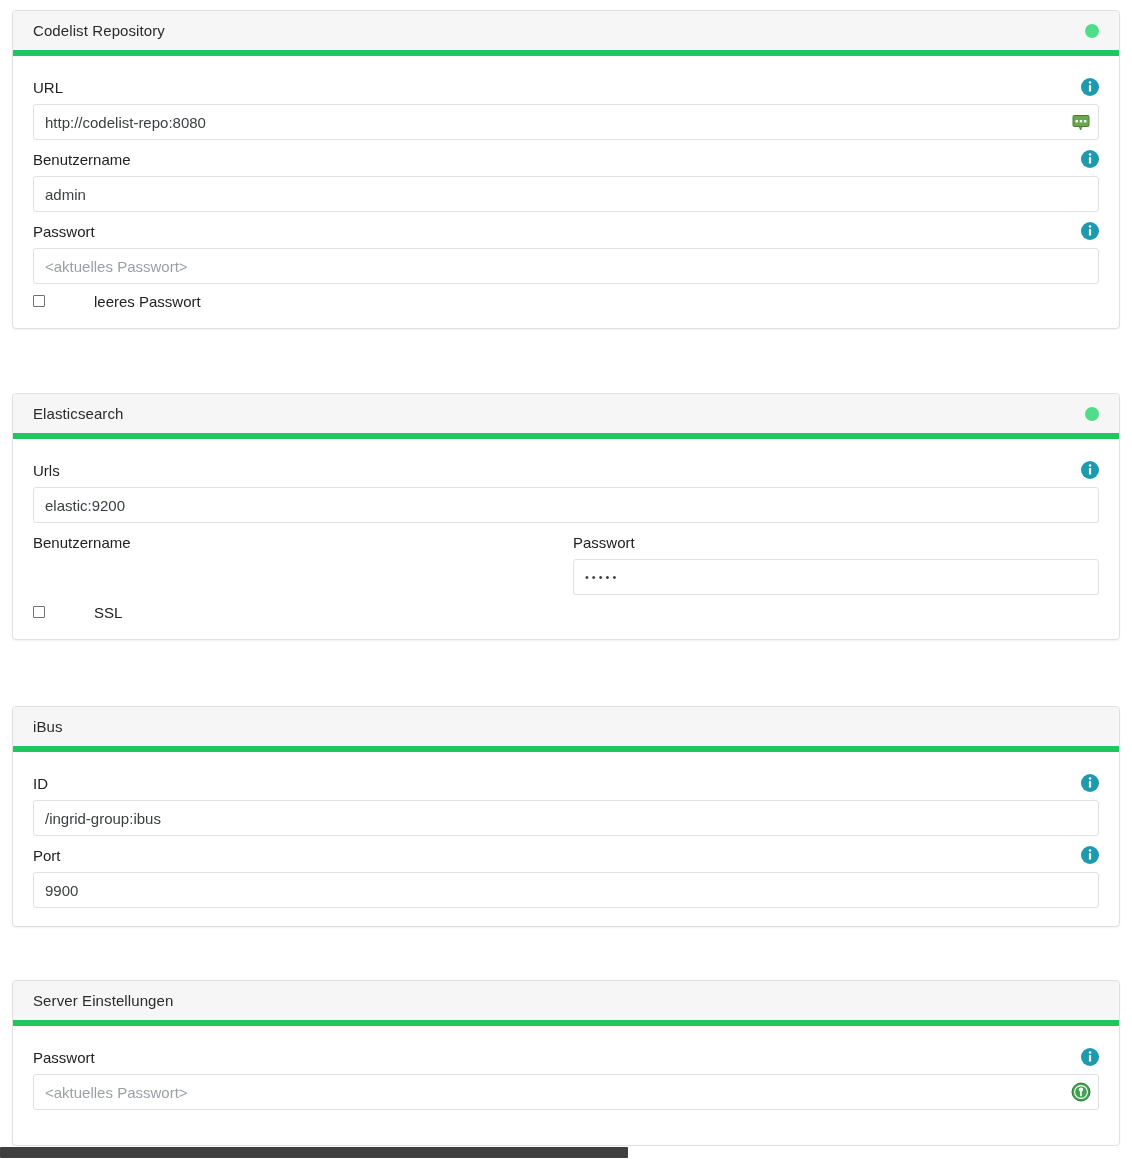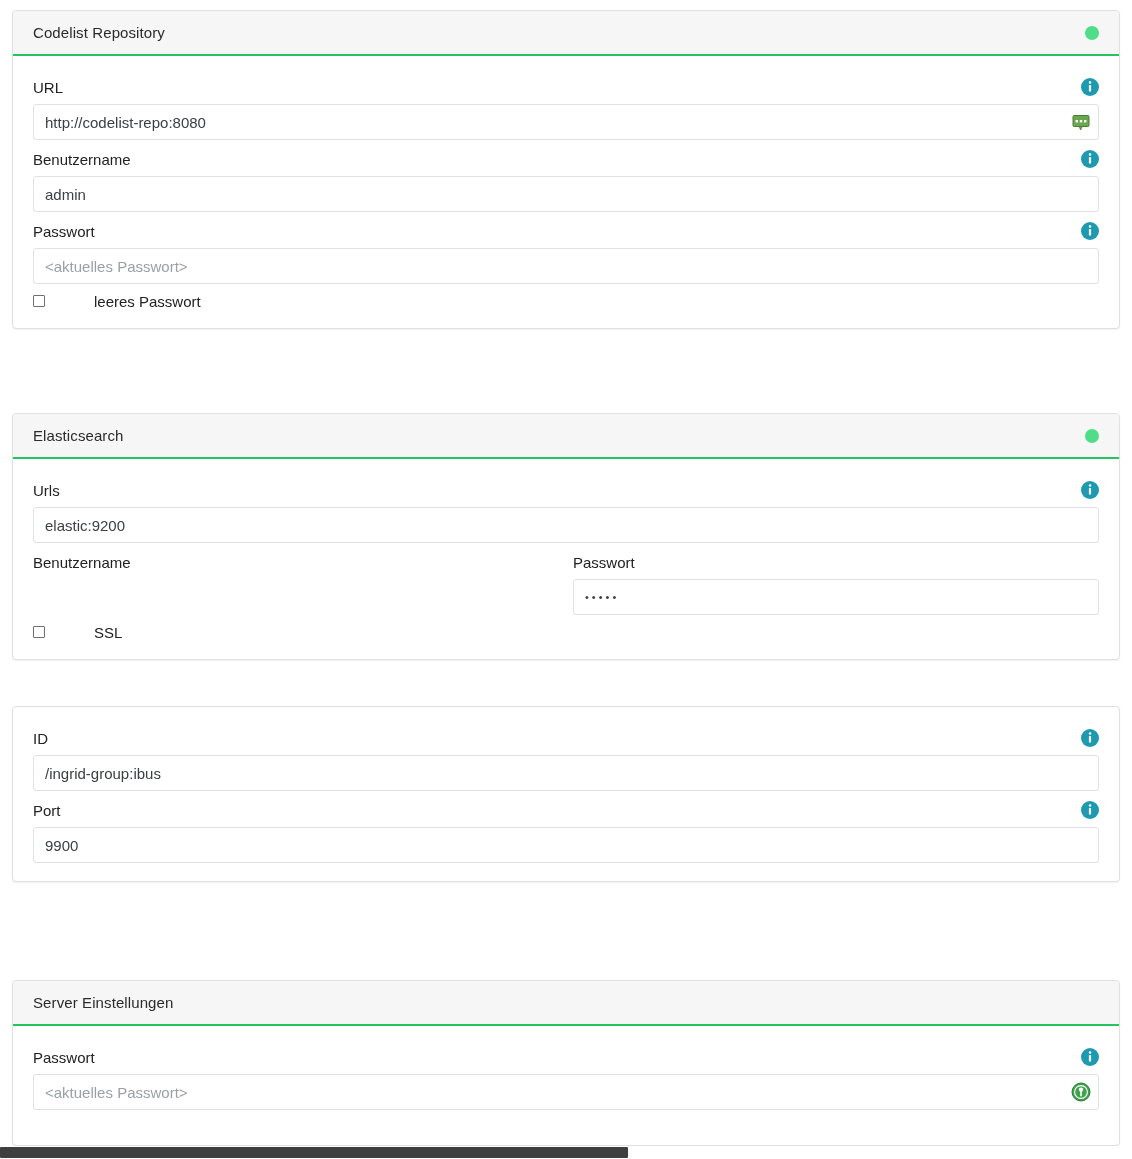--- a/index.html
+++ b/index.html
@@ -24,21 +24,21 @@
     left: 12px;
     width: 1108px;
     background: #ffffff;
     border: 1px solid #e0e0e0;
     border-radius: 4px;
     box-shadow: 0 1px 2px rgba(0,0,0,0.06);
   }
   .card-header {
     height: 45px;
     background: #f6f6f6;
-    border-bottom: 2px solid #22c55e;
+    border-bottom: 6px solid #22c55e;
     border-radius: 4px 4px 0 0;
     display: flex;
     align-items: center;
     padding: 0 20px;
     justify-content: space-between;
   }
   .card-title {
     font-size: 15px;
     color: #2b2b2b;
     letter-spacing: 0.1px;
@@ -224,21 +224,21 @@
         </div>
         <div class="check-row">
           <span class="check-box"></span>
           <span class="check-label">leeres Passwort</span>
         </div>
       </div>
 
     </div>
   </div>
 
-  <div class="card" style="top:413px;">
+  <div class="card" style="top:393px;">
     <div class="card-header">
       <span class="card-title">Elasticsearch</span>
       <span class="status-dot"></span>
     </div>
     <div class="card-body">
 
       <div class="field">
         <div class="field-label-row">
           <span class="field-label">Urls</span>
           <span class="info-icon">
@@ -271,20 +271,23 @@
 
       <div class="check-row">
         <span class="check-box"></span>
         <span class="check-label">SSL</span>
       </div>
 
     </div>
   </div>
 
   <div class="card" style="top:706px;">
+    <div class="card-header">
+      <span class="card-title">iBus</span>
+    </div>
     <div class="card-body">
 
       <div class="field">
         <div class="field-label-row">
           <span class="field-label">ID</span>
           <span class="info-icon">
             <svg width="18" height="18" viewBox="0 0 18 18">
                 <circle cx="9" cy="4.6" r="1.25" fill="#ffffff"></circle>
                 <rect x="7.9" y="7.1" width="2.2" height="6.4" rx="0.6" fill="#ffffff"></rect>
               </svg>

